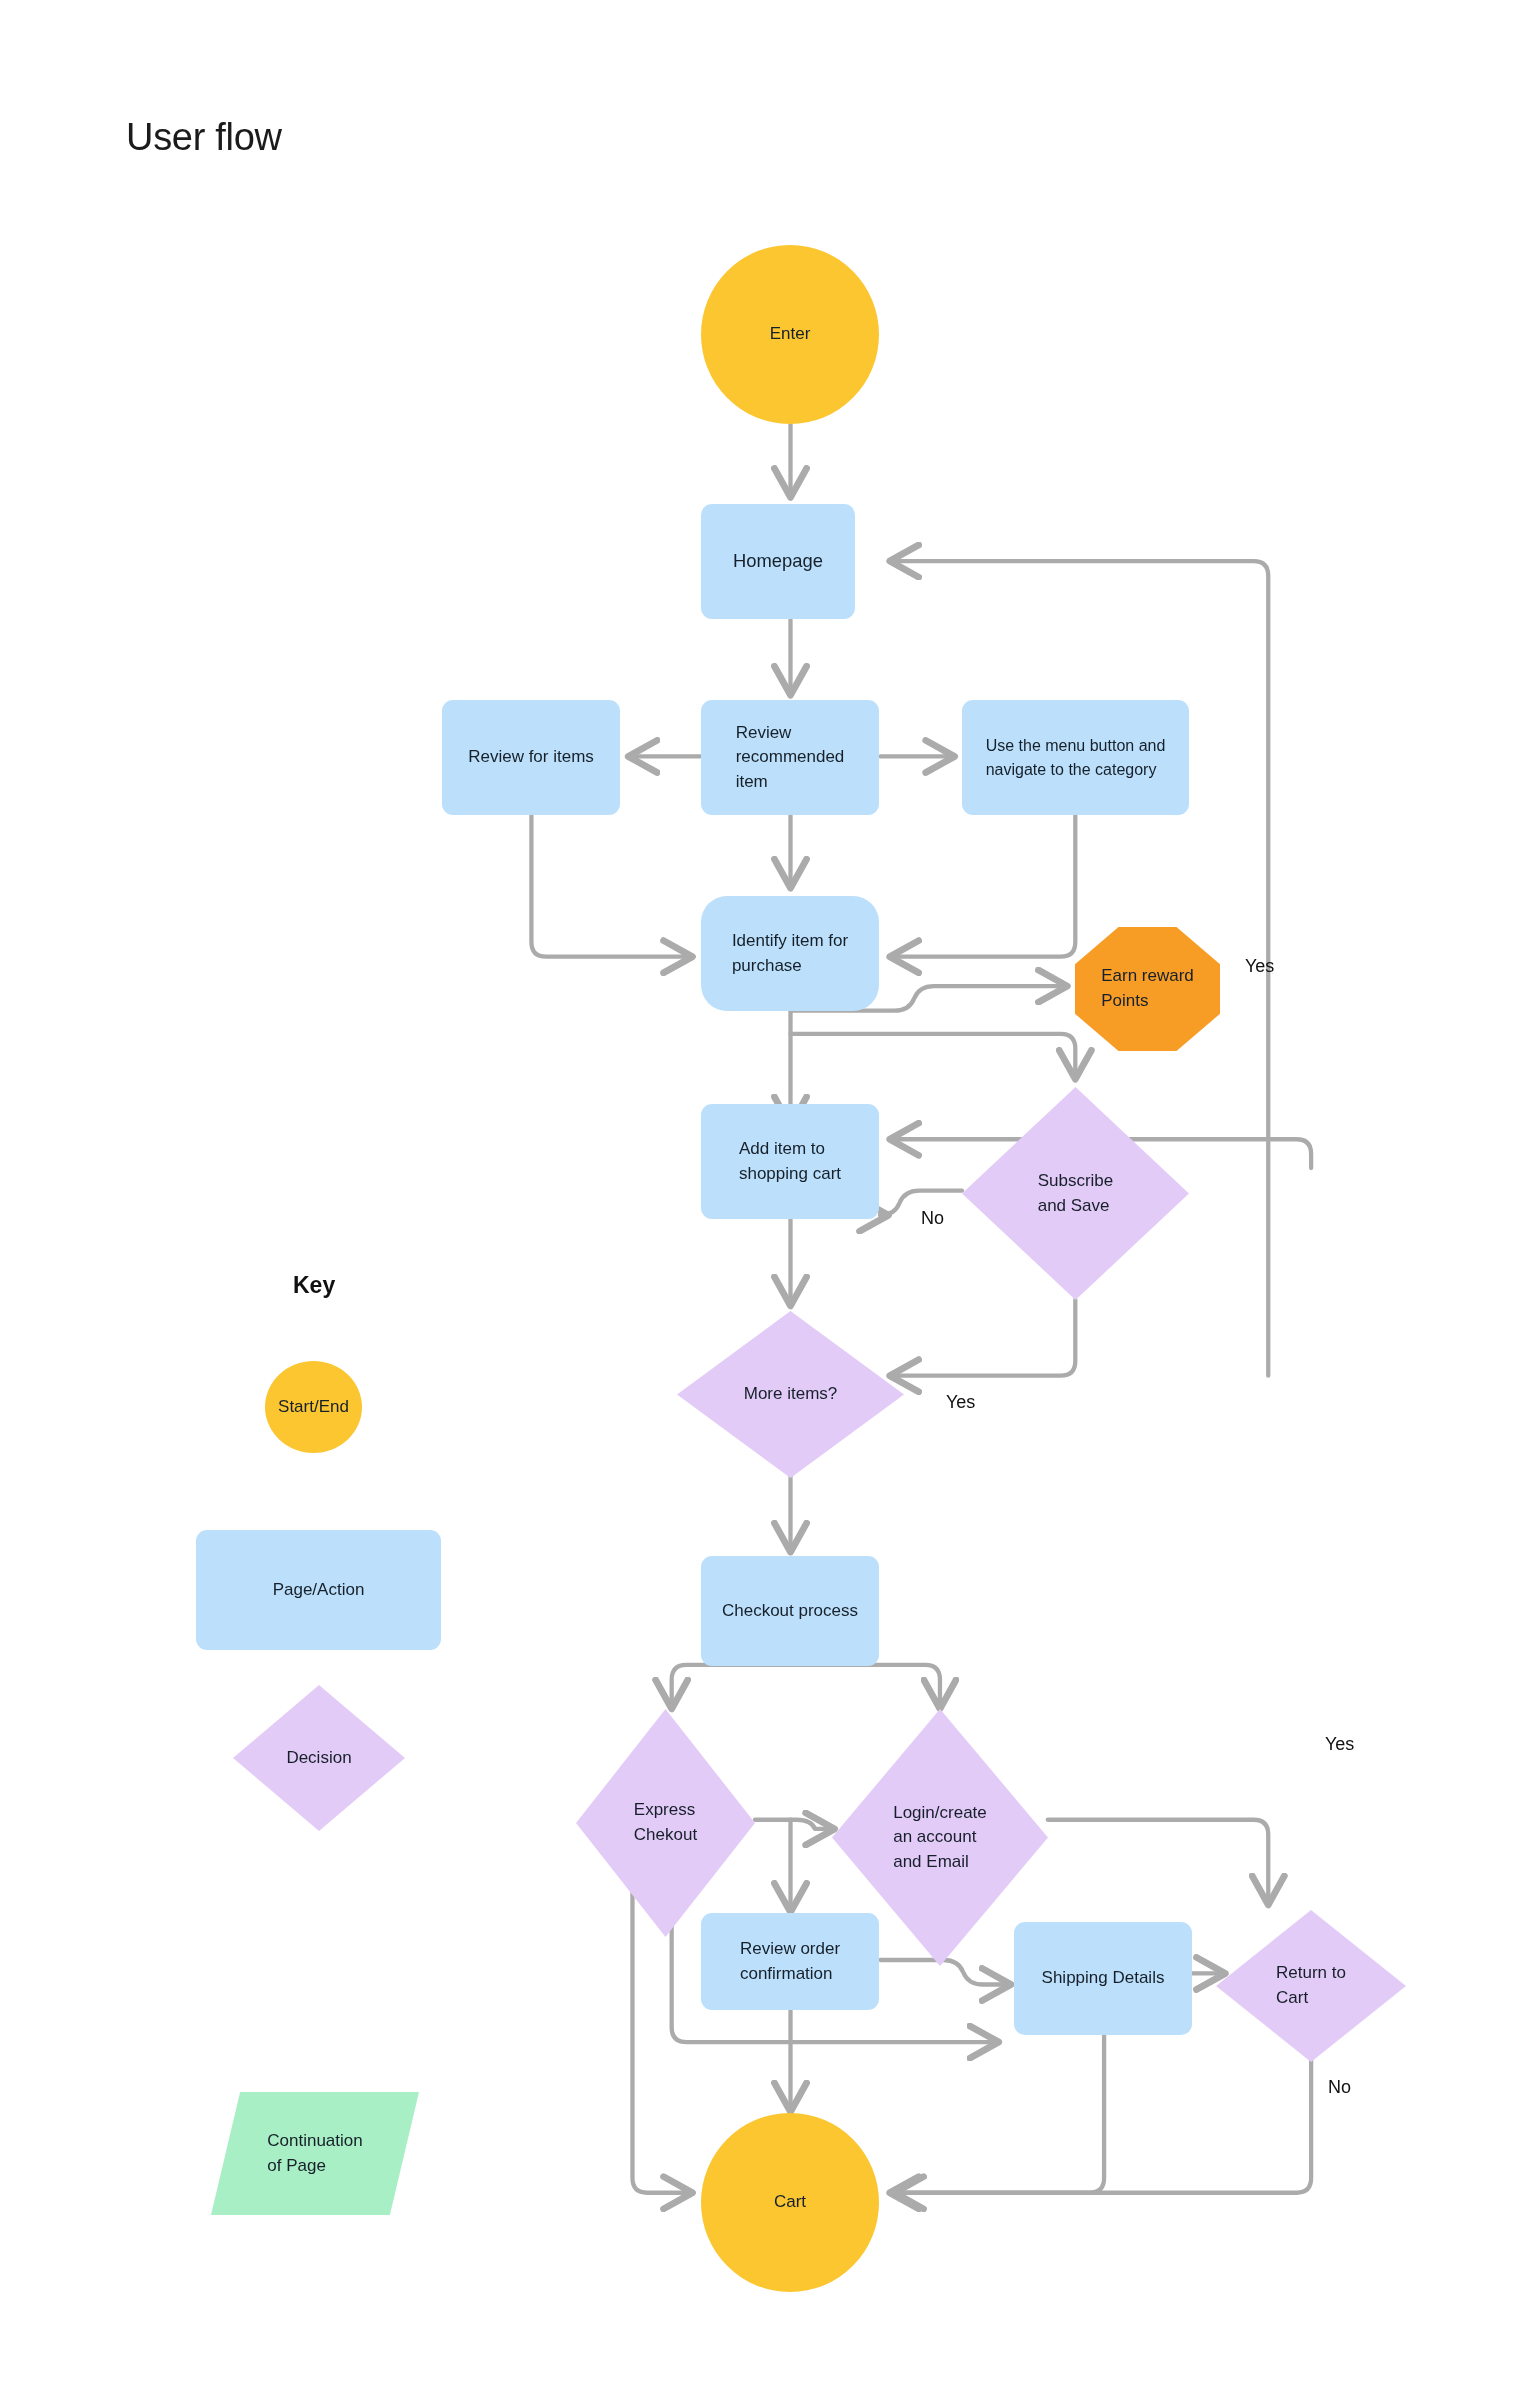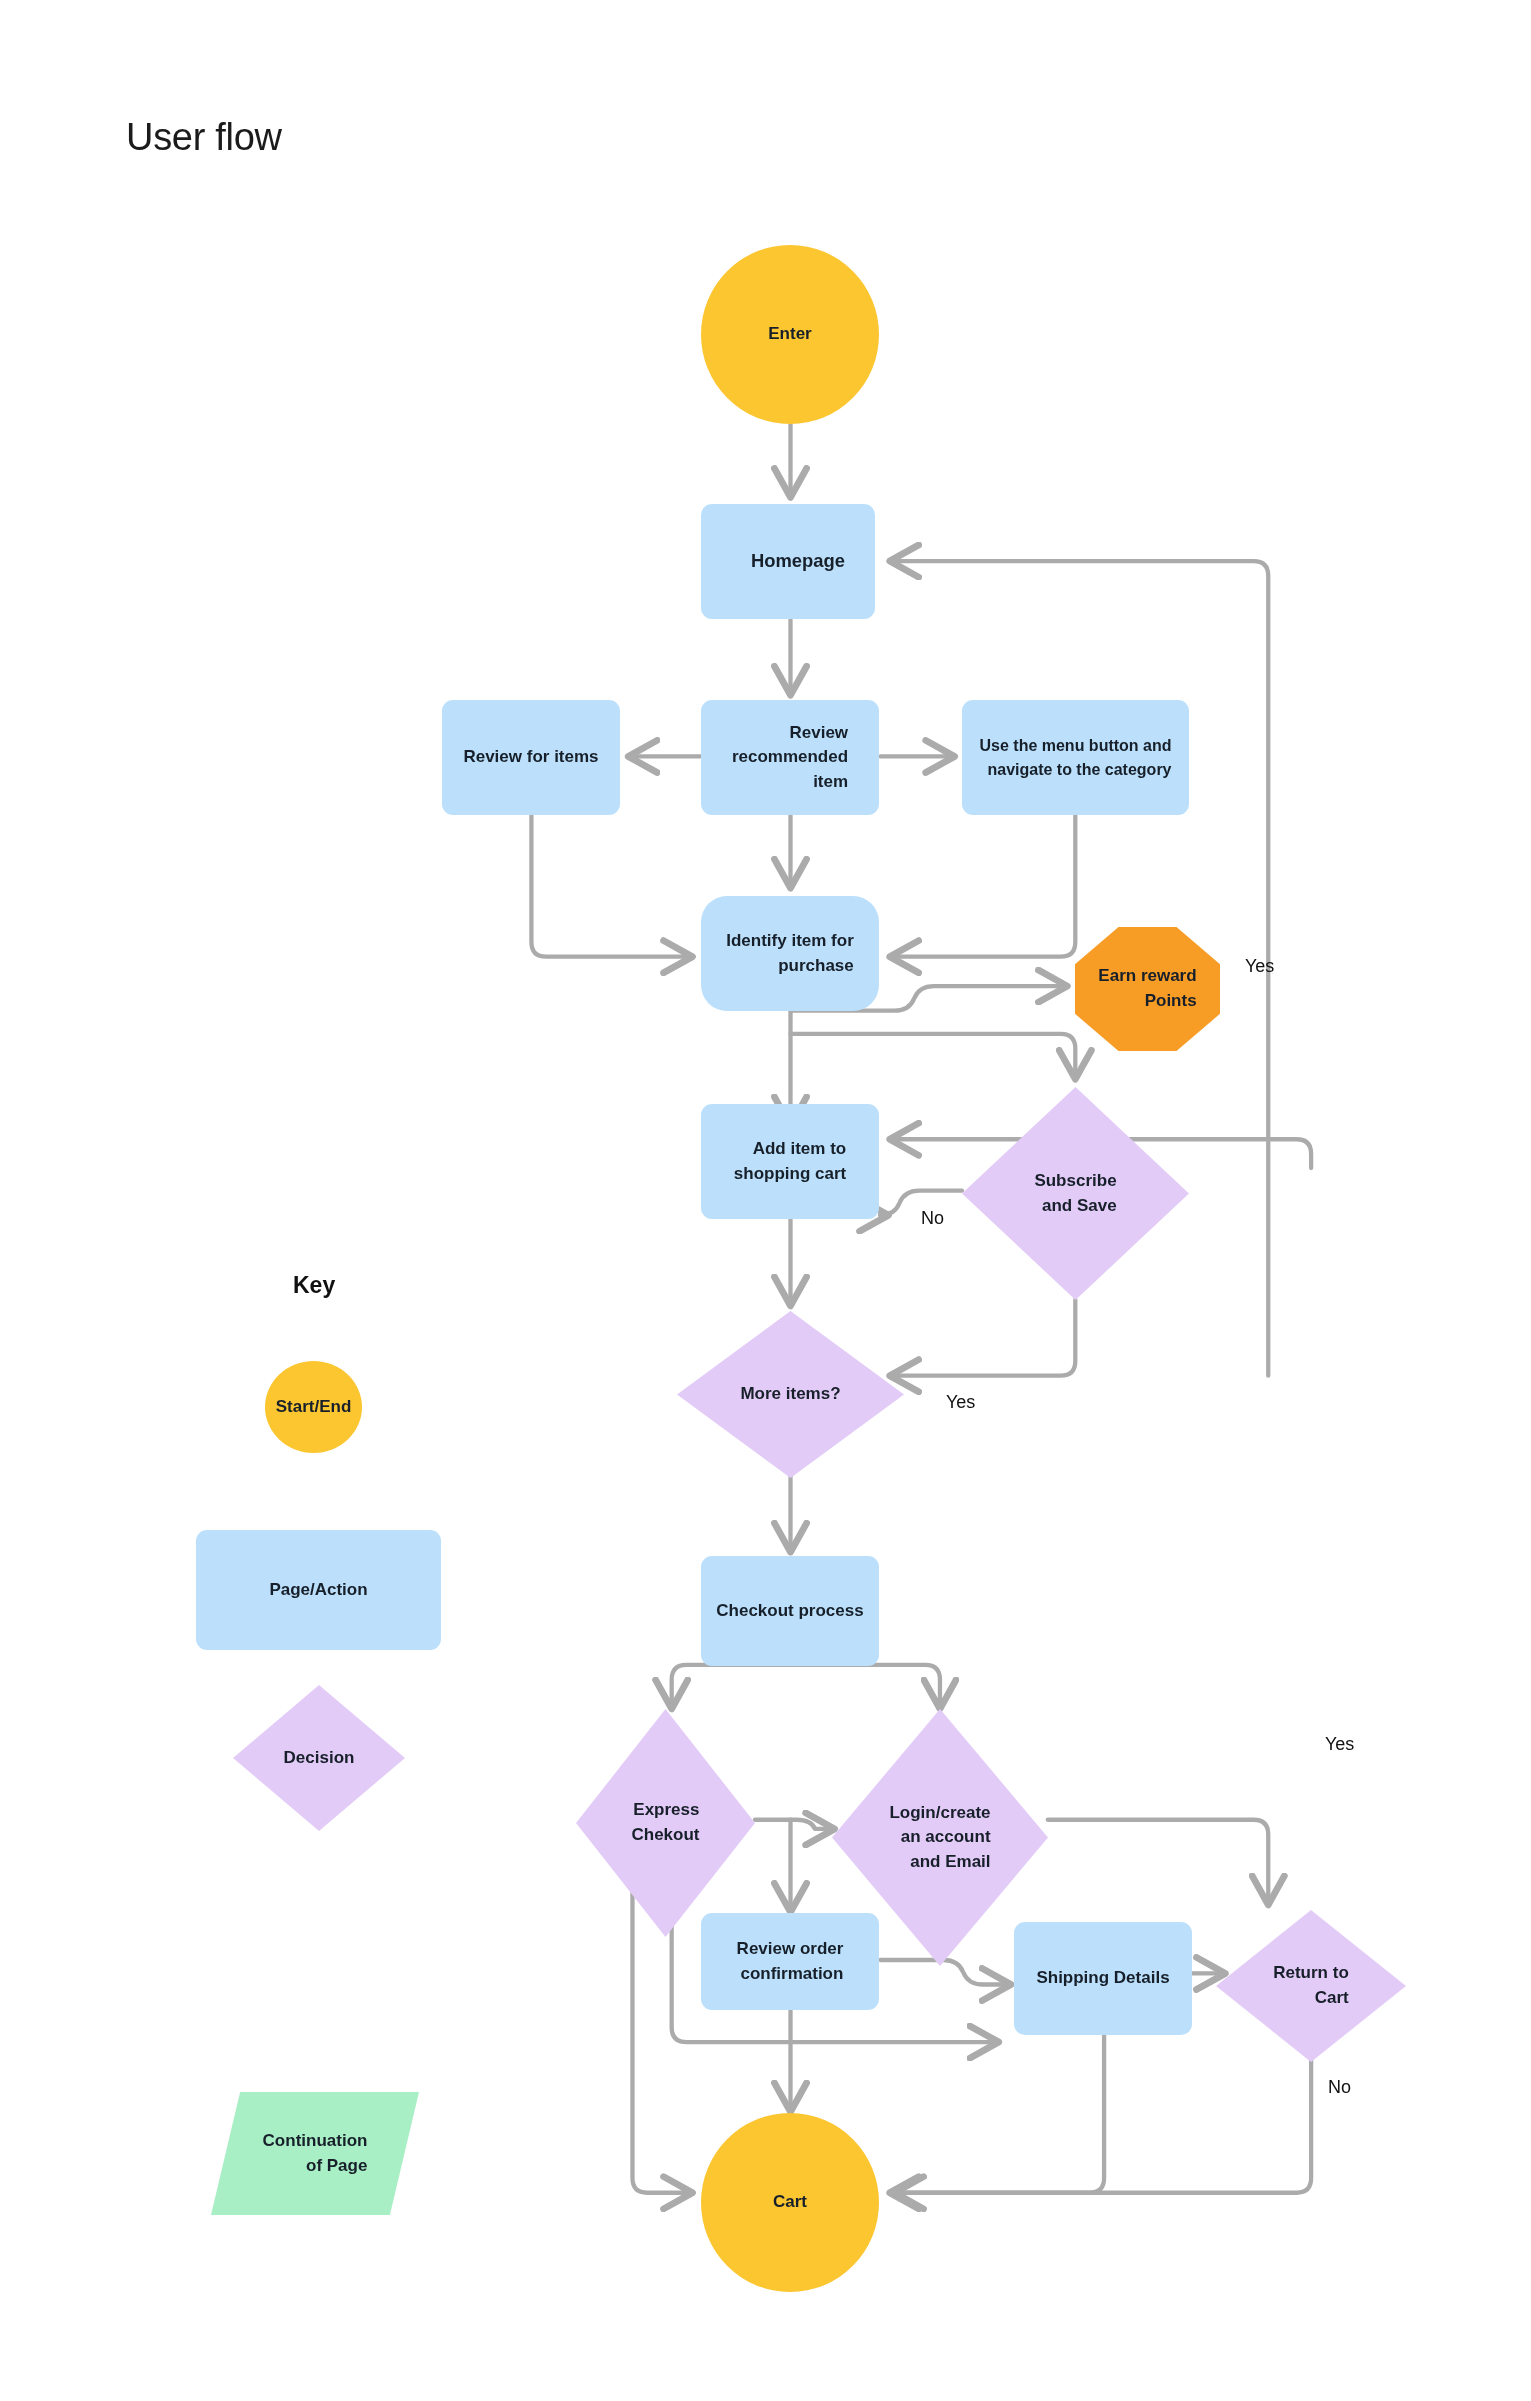--- a/index.html
+++ b/index.html
@@ -8,21 +8,21 @@
 
   #page-title{
     position:absolute;left:126px;top:116px;
     font-size:38px;font-weight:400;color:#1b1b1b;letter-spacing:-0.3px;
   }
 
   #canvas{position:absolute;left:0;top:0;width:1532px;height:2401px;}
   #edges{position:absolute;left:0;top:0;width:1532px;height:2401px;pointer-events:none;}
 
   .node{position:absolute;display:flex;align-items:center;justify-content:center;
-        text-align:right;line-height:1.45;color:#17202a;font-weight:bold;}
+        text-align:left;line-height:1.45;color:#17202a;}
   .node .lbl{white-space:pre-line;padding:0 11px;}
 
   
   .shape-process{background:#BCE0FB;border-radius:11px;}
   .shape-terminator{background:#FBC630;border-radius:50%;}
   .shape-decision{background:#E3CBF7;}
   .shape-notification{background:#F79D26;}
   .shape-continuation{background:#A9EFC5;}
 
   .fs-26{font-size:16px;}
@@ -103,21 +103,21 @@
       <path d="M1802,3322 L1802,3556 Q1802,3580 1778,3580 L1452,3580"></path>
 
       <path d="M2140,3340 L2140,3556 Q2140,3580 2116,3580 L1460,3580"></path>
     </g>
   </svg>
 
   <div class="node shape-terminator fs-28" style="left:701px;top:245px;width:178px;height:179px;">
     <span class="lbl">Enter</span>
   </div>
 
-  <div class="node shape-process fs-30" style="left:701px;top:504px;width:154px;height:115px;padding-left:20px;">
+  <div class="node shape-process fs-30" style="left:701px;top:504px;width:154px;height:115px;">
     <span class="lbl">Homepage</span>
   </div>
 
   <div class="node shape-process fs-28" style="left:442px;top:700px;width:178px;height:115px;">
     <span class="lbl">Review for items</span>
   </div>
 
   <div class="node shape-process fs-28" style="left:701px;top:700px;width:178px;height:115px;">
     <span class="lbl">Review
 recommended

